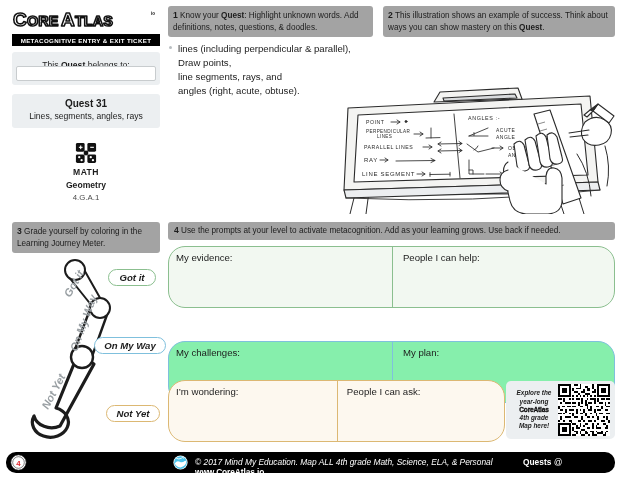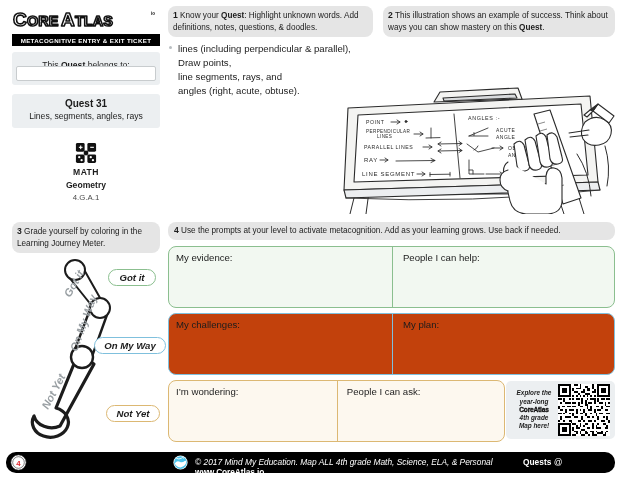--- a/index.html
+++ b/index.html
@@ -51,22 +51,22 @@
     position: absolute; left: 12px; top: 142px; width: 148px; text-align:center;
   }
   .math-icon { display:block; margin: 0 auto 3px auto; }
   .subject-name { font-size: 8.6px; font-weight: bold; letter-spacing:.4px; color:#1c1c1c; }
   .subject-domain { font-size: 8.6px; font-weight: bold; color:#1c1c1c; margin-top: 3px;}
   .subject-code { font-size: 7.8px; color:#4a4a4a; margin-top: 3px;}
 
   
   .instr {
     position: absolute;
-    background: #e5e5e5;
-    border-radius: 8px;
+    background: #a3a3a3;
+    border-radius: 3px;
     padding: 4px 6px 4px 5px;
     font-size: 8.2px; line-height: 1.35; color:#1c1c1c;
   }
   .instr .n { font-weight: bold; font-size: 8.6px; }
   .instr b { font-weight: bold; }
   #instr1 { left: 168px; top: 6px; width: 205px; }
   #instr2 { left: 383px; top: 6px; width: 232px; }
   #instr3 { left: 12px; top: 222px; width: 148px; }
   #instr4 { left: 168px; top: 222px; width: 447px; padding: 3px 6px; }
 
@@ -98,39 +98,39 @@
   }
   #pill-gotit   { left: 108px; top: 269px; width: 48px; height: 17px; border: 1.1px solid #8bbf8f; }
   #pill-onmyway { left: 94px;  top: 337px; width: 72px; height: 17px; border: 1.1px solid #7fc0dd; }
   #pill-notyet  { left: 106px; top: 405px; width: 54px; height: 17px; border: 1.1px solid #dcb873; }
 
   
   .prompt-row { position: absolute; left: 168px; width: 447px; }
   .prompt-box {
     position: relative;
     height: 62px;
-    border-radius: 8px;
+    border-radius: 17px;
     border-width: 1.1px; border-style: solid;
   }
   .prompt-box .divider {
     position: absolute; left: 50%; top: 0; bottom: 0; width: 1.1px;
   }
   .prompt-label {
     position: absolute; top: 5px; font-size: 9.6px; color:#1c1c1c;
   }
   .prompt-label.l { left: 7px; }
   .prompt-label.r { left: 51%; margin-left: 7px; }
 
   #row-green  { top: 246px; }
   #row-blue   { top: 313px; }
   #row-orange { top: 380px; }
 
   #row-green .prompt-box  { background:#f2f8f1; border-color:#8bbf8f; }
   #row-green .divider     { background:#8bbf8f; }
-  #row-blue .prompt-box   { background:#c2410c; border-color:#7fc0dd; }
+  #row-blue .prompt-box   { background:#86efac; border-color:#7fc0dd;margin-top:28px; }
   #row-blue .divider      { background:#7fc0dd; }
   #row-orange .prompt-box { background:#fdf8ef; border-color:#dcb873; width: 337px; }
   #row-orange .divider    { background:#dcb873; }
 
   
   #qr-promo {
     position: absolute; left: 506px; top: 381px; width: 109px; height: 58px;
     background: #eceff1; border-radius: 5px;
     display: flex; align-items: center; padding: 3px 4px;
   }

